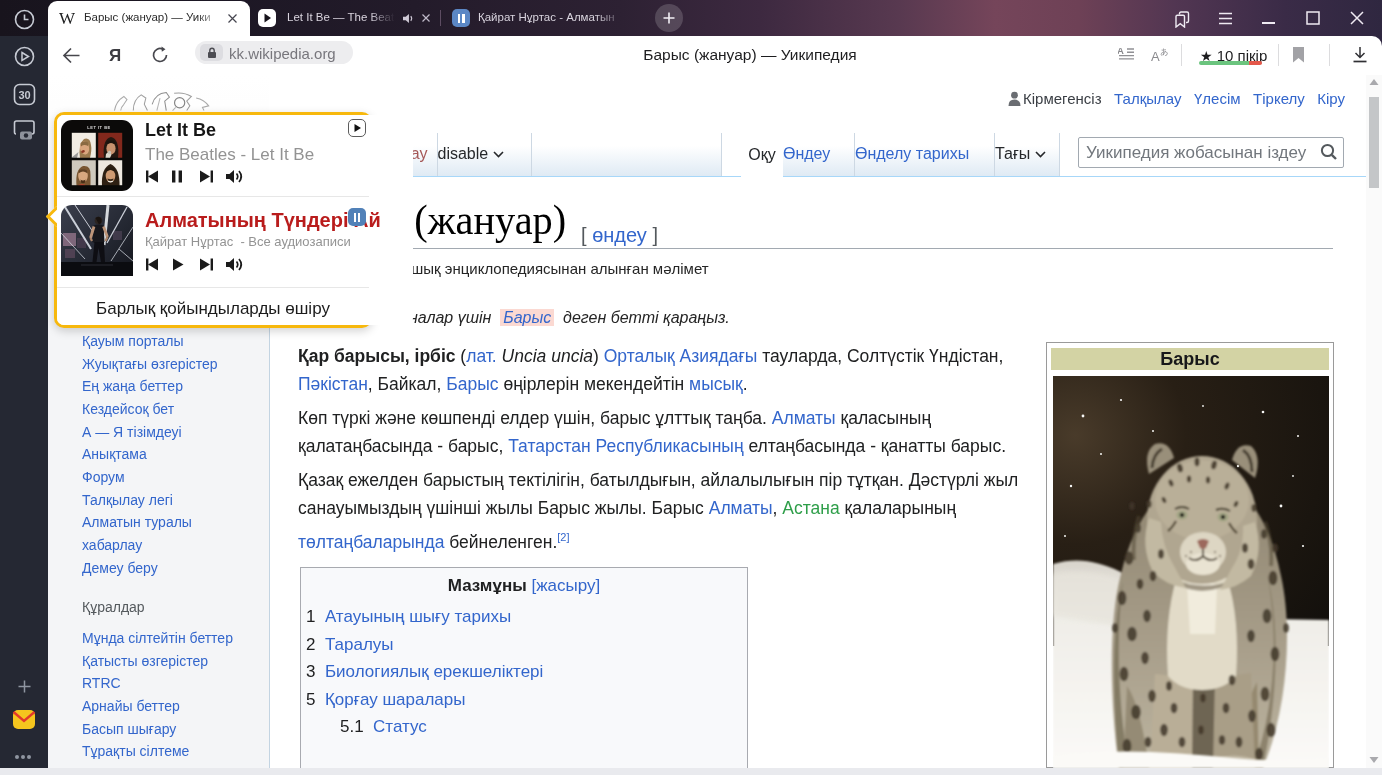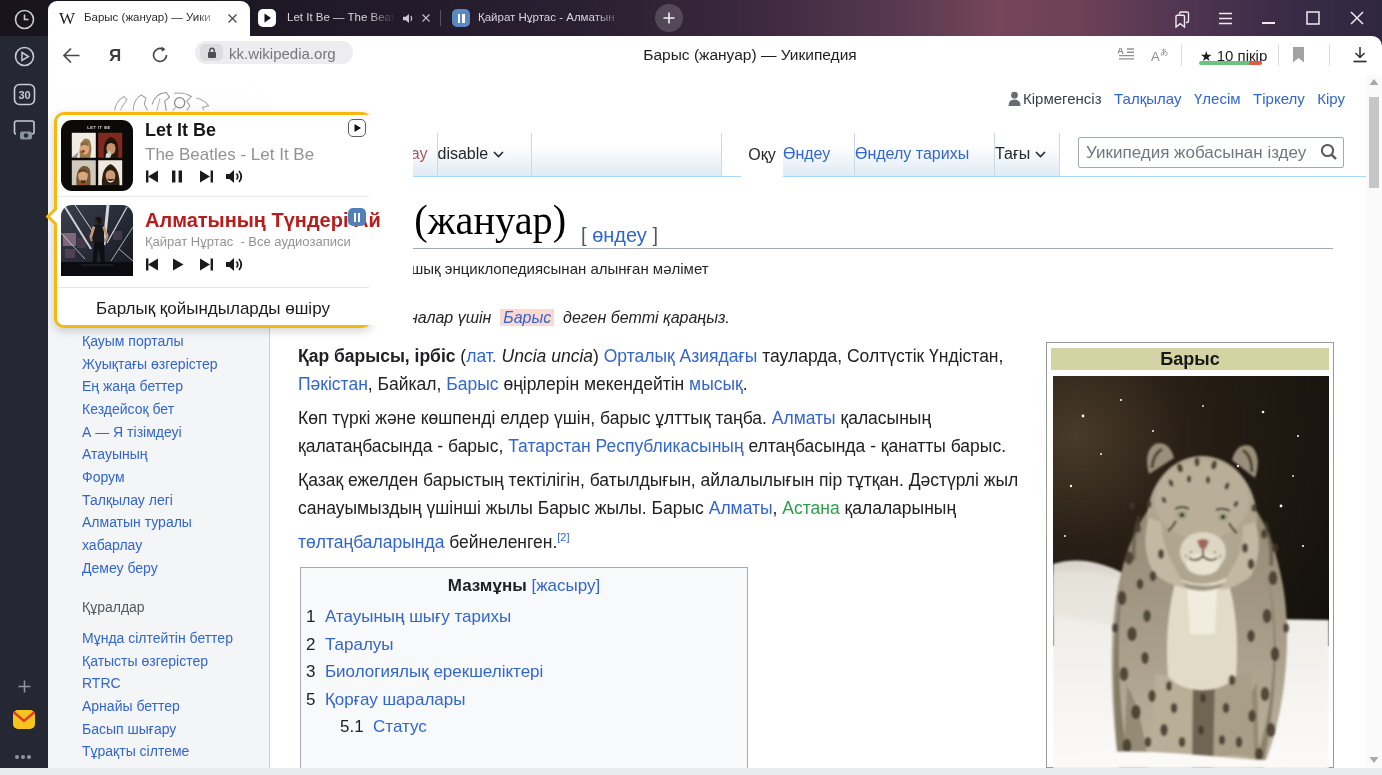--- a/index.html
+++ b/index.html
@@ -164,21 +164,21 @@
         <path d="M70 14 L66 30 M90 26 L86 30" stroke="#b5b5b5"></path>
       </g>
     </svg>
 
     <div class="abs" id="nav1" style="left:34px;top:255px;width:165px;font-size:14px;line-height:22.65px;color:#3366cc;">
       <div>Қауым порталы</div>
         <div>Жуықтағы өзгерістер</div>
         <div>Ең жаңа беттер</div>
         <div>Кездейсоқ бет</div>
         <div>А — Я тізімдеуі</div>
-        <div>Атауының</div>
+        <div>Анықтама</div>
         <div>Форум</div>
         <div>Талқылау легі</div>
         <div>Алматын туралы хабарлау</div>
         <div>Демеу беру</div>
     </div>
     <div class="abs" style="left:34px;top:524px;width:165px;font-size:14px;color:#54595d;">Құралдар</div>
     <div class="abs" style="left:34px;top:552px;width:180px;font-size:14px;line-height:22.65px;color:#3366cc;">
       <div>Мұнда сілтейтін беттер</div>
         <div>Қатысты өзгерістер</div>
         <div>RTRC</div>

